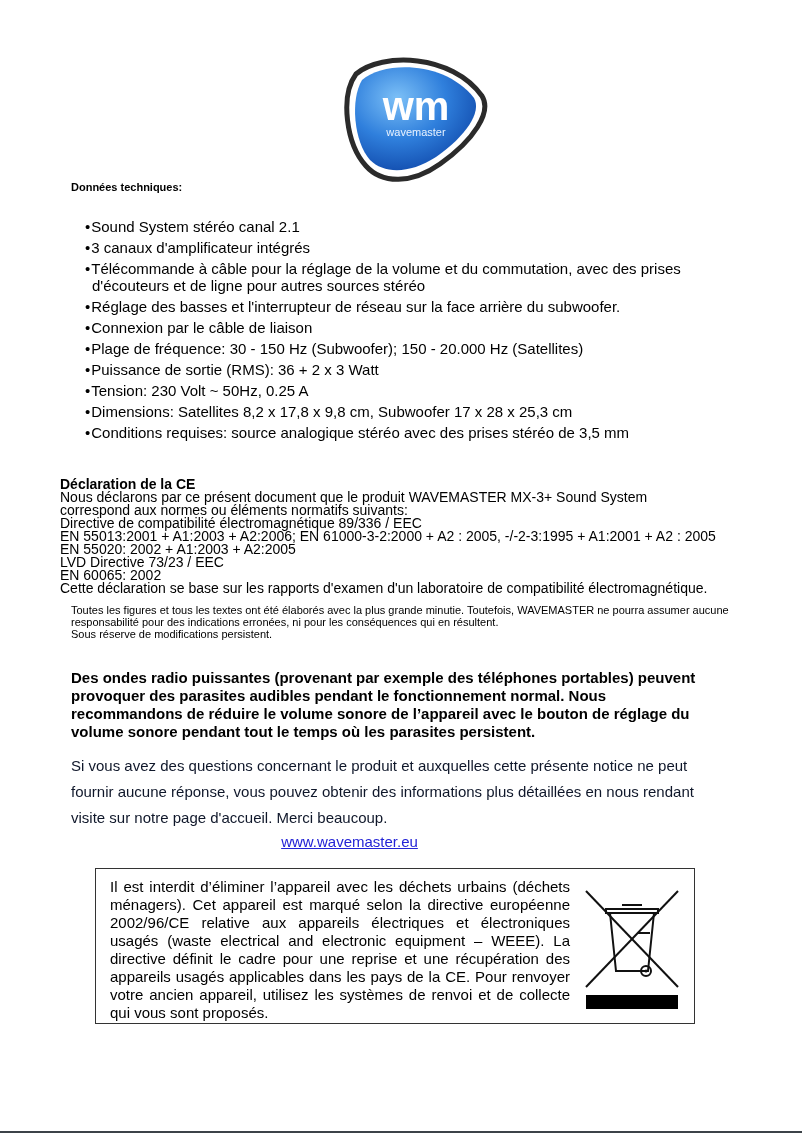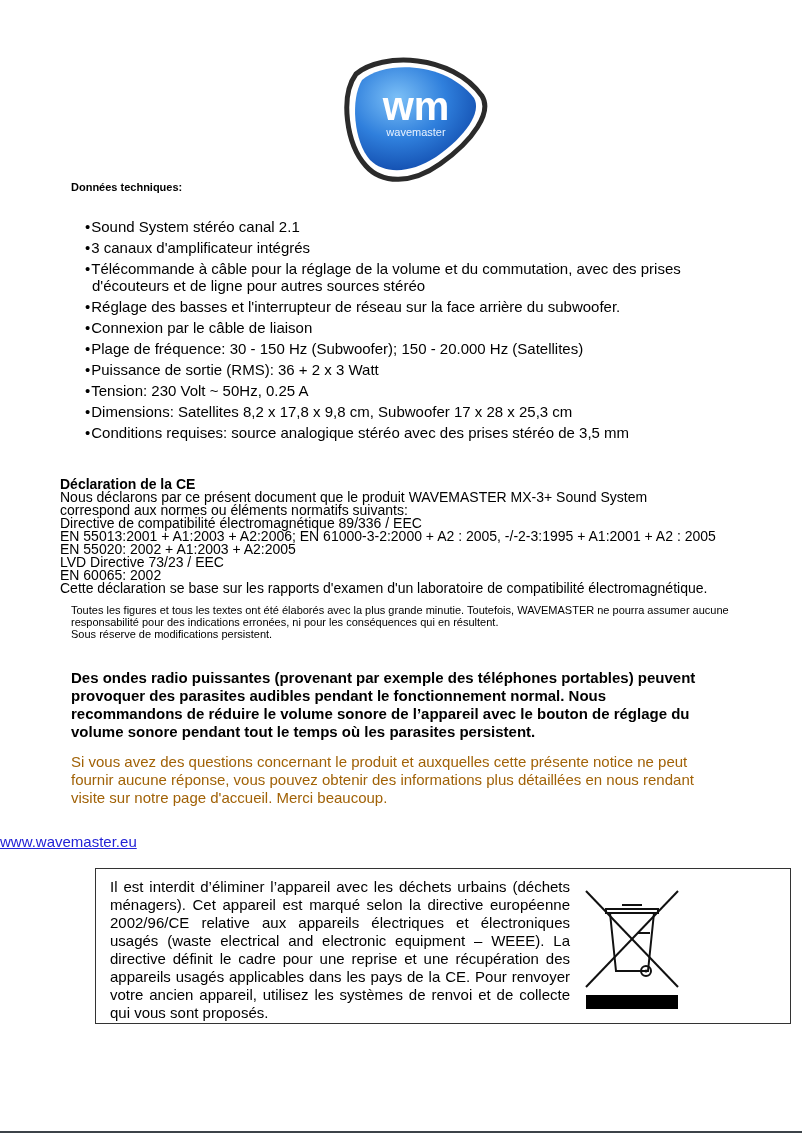--- a/index.html
+++ b/index.html
@@ -9,25 +9,25 @@
   }
   .logo { position: absolute; left: 342px; top: 56px; width: 148px; height: 128px; text-decoration: underline; }
   .heading { position: absolute; left: 71px; top: 181px; font-size: 11px; font-weight: bold; }
   .specs { position: absolute; left: 70px; top: 210px; margin: 8px; padding: 0; list-style: none; width: 640px; }
   .specs li { font-size: 15px; line-height: 17px; margin-bottom: 4px; padding-left: 14px; text-indent: -7px; }
   .specs li::before { content: "\2022"; margin-right: 1px; }
   .ce { position: absolute; left: 60px; top: 478px; width: 680px; font-size: 14px; line-height: 13px; }
   .ce .title { font-weight: bold; }
   .disclaimer { position: absolute; left: 71px; top: 604px; width: 660px; font-size: 11px; line-height: 12px; }
   .warning { position: absolute; left: 71px; top: 669px; width: 650px; font-size: 15px; font-weight: bold; line-height: 18px; }
-  .contact { position: absolute; left: 71px; top: 753px; width: 650px; font-size: 15px; line-height: 18px; color: #a16207; }
-  .link { position: absolute; left: 0; width: 699px; top: 833px; text-align: left; font-size: 15px; }
+  .contact { position: absolute; left: 71px; top: 753px; width: 650px; font-size: 15px; line-height: 26px; color: #0f172a; }
+  .link { position: absolute; left: 0; width: 699px; top: 833px; text-align: center; font-size: 15px; }
   .link a { color: #1a0dab; text-decoration: underline; color: #2323d6; }
   .weee-box {
-    position: absolute; left: 95px; top: 868px; width: 696px; height: 156px;
+    position: absolute; left: 95px; top: 868px; width: 600px; height: 156px;
     border: 1.5px solid #333; box-sizing: border-box;
   }
   .weee-text {
     position: absolute; left: 14px; top: 9px; width: 460px;
     font-size: 15px; line-height: 18px; text-align: justify;
   }
   .weee-icon { position: absolute; left: 486px; top: 10px; width: 100px; height: 134px; }
   .bottom-bar { position: absolute; left: 0; top: 1131px; width: 802px; height: 2px; background: #3c4348; }
 </style>
 </head>

